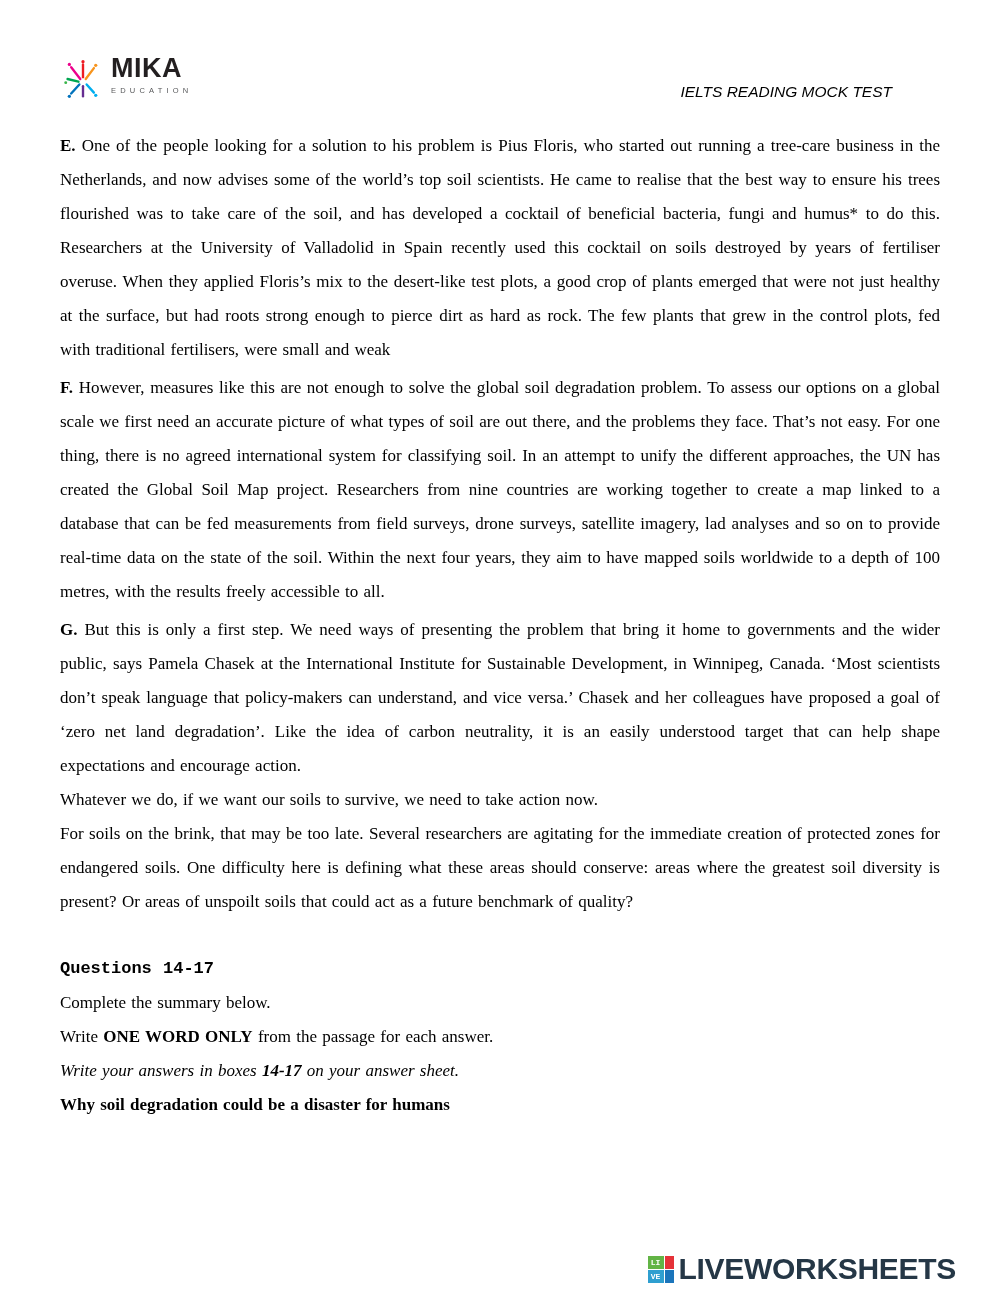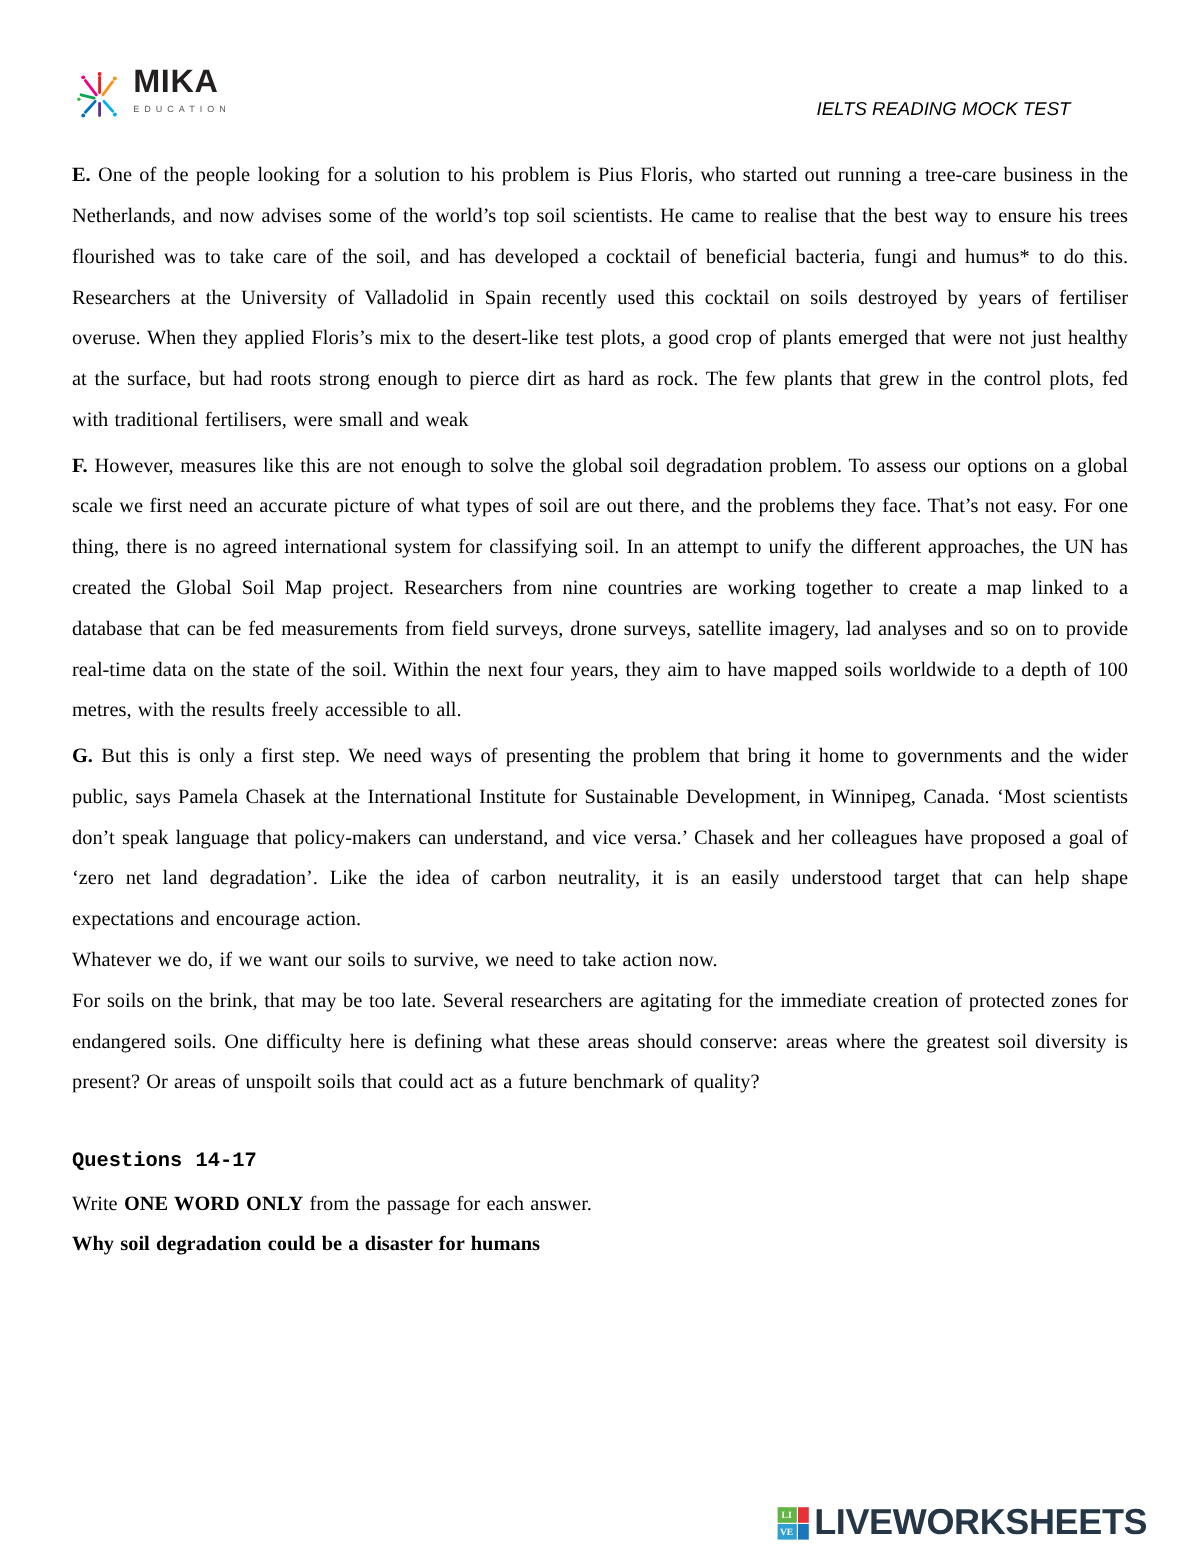--- a/index.html
+++ b/index.html
@@ -76,21 +76,21 @@
   .lw-icon {
     display: grid;
     grid-template-columns: 16px 9px;
     grid-template-rows: 13px 13px;
     width: 25px; height: 26px;
     gap: 1px;
   }
   .lw-cell {
     display: flex; align-items: center; justify-content: center;
     color: #fff;
-    font-family: Liberation Serif, serif;
+    font-family: Liberation Mono, monospace;
     font-weight: bold;
     font-size: 8px;
     line-height: 1;
   }
   .lw-li { background: #62b445; }
   .lw-ve { background: #2f9fd0; }
   .lw-red { background: #e53238; }
   .lw-blue { background: #1b75bb; }
   .lw-wordmark {
     font-family: "Liberation Sans", sans-serif;
@@ -143,23 +143,25 @@
     <p class="para para-gap"><b>F.</b><span> However, measures like this are not enough to solve the global soil degradation problem. To assess our options on a global scale we first need an accurate picture of what types of soil are out there, and the problems they face. That’s not easy. For one thing, there is no agreed international system for classifying soil. In an attempt to unify the different approaches, the UN has created the Global Soil Map project. Researchers from nine countries are working together to create a map linked to a database that can be fed measurements from field surveys, drone surveys, satellite imagery, lad analyses and so on to provide real-time data on the state of the soil. Within the next four years, they aim to have mapped soils worldwide to a depth of 100 metres, with the results freely accessible to all.</span></p>
 
     <p class="para para-gap"><b>G.</b><span> But this is only a first step. We need ways of presenting the problem that bring it home to governments and the wider public, says Pamela Chasek at the International Institute for Sustainable Development, in Winnipeg, Canada. ‘Most scientists don’t speak language that policy-makers can understand, and vice versa.’ Chasek and her colleagues have proposed a goal of ‘zero net land degradation’. Like the idea of carbon neutrality, it is an easily understood target that can help shape expectations and encourage action.</span></p>
 
     <p class="para">Whatever we do, if we want our soils to survive, we need to take action now.</p>
 
     <p class="para">For soils on the brink, that may be too late. Several researchers are agitating for the immediate creation of protected zones for endangered soils. One difficulty here is defining what these areas should conserve: areas where the greatest soil diversity is present? Or areas of unspoilt soils that could act as a future benchmark of quality?</p>
 
     <p class="para q-heading">Questions 14-17</p>
 
+    <p class="para instruction">Complete the summary below.</p>
 
     <p class="para instruction"><span>Write </span><b>ONE WORD ONLY</b><span> from the passage for each answer.</span></p>
 
+    <p class="para italic-line"><span>Write your answers in boxes </span><b>14-17</b><span> on your answer sheet.</span></p>
 
     <p class="para summary-title">Why soil degradation could be a disaster for humans</p>
 
   </main>
 
   <footer class="footer">
     <span class="lw-icon">
       <span class="lw-cell lw-li">LI</span>
       <span class="lw-cell lw-red"></span>
       <span class="lw-cell lw-ve">VE</span>

